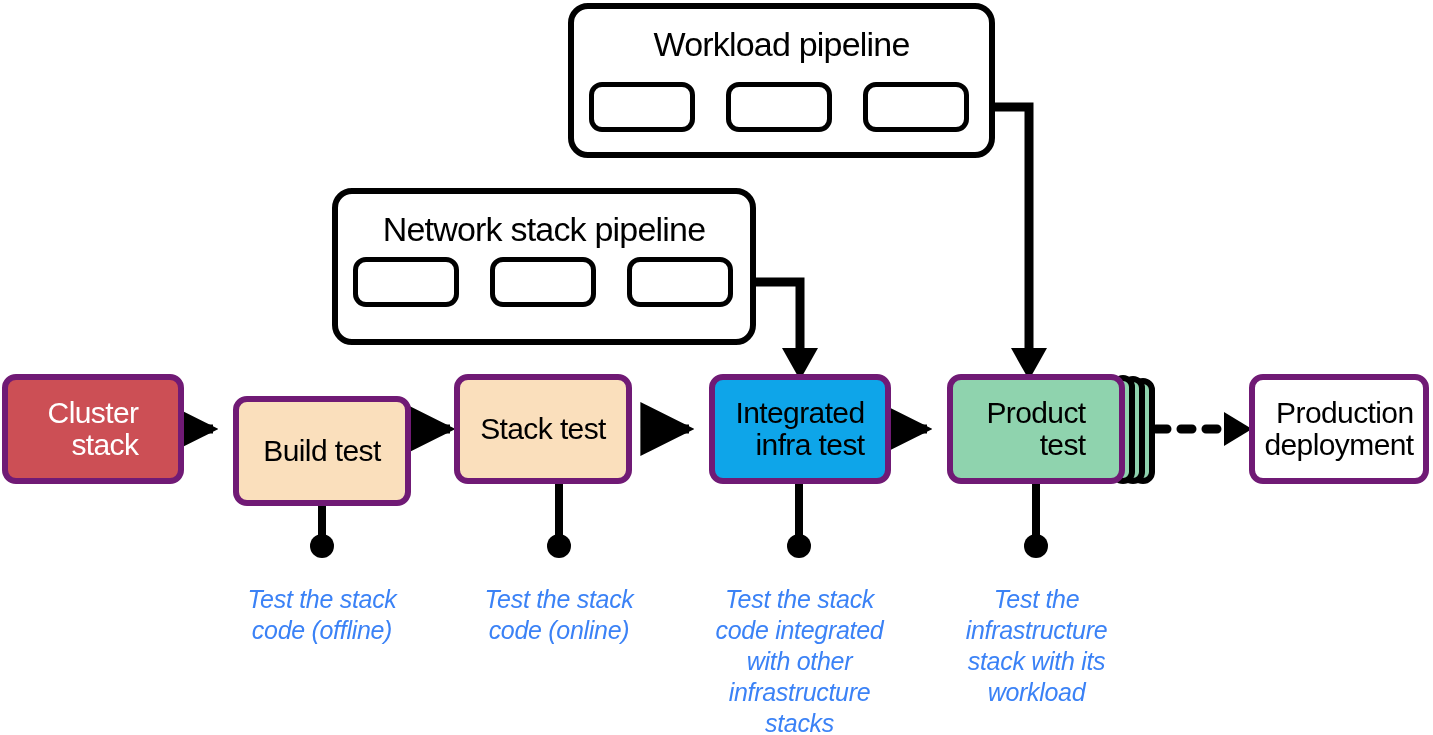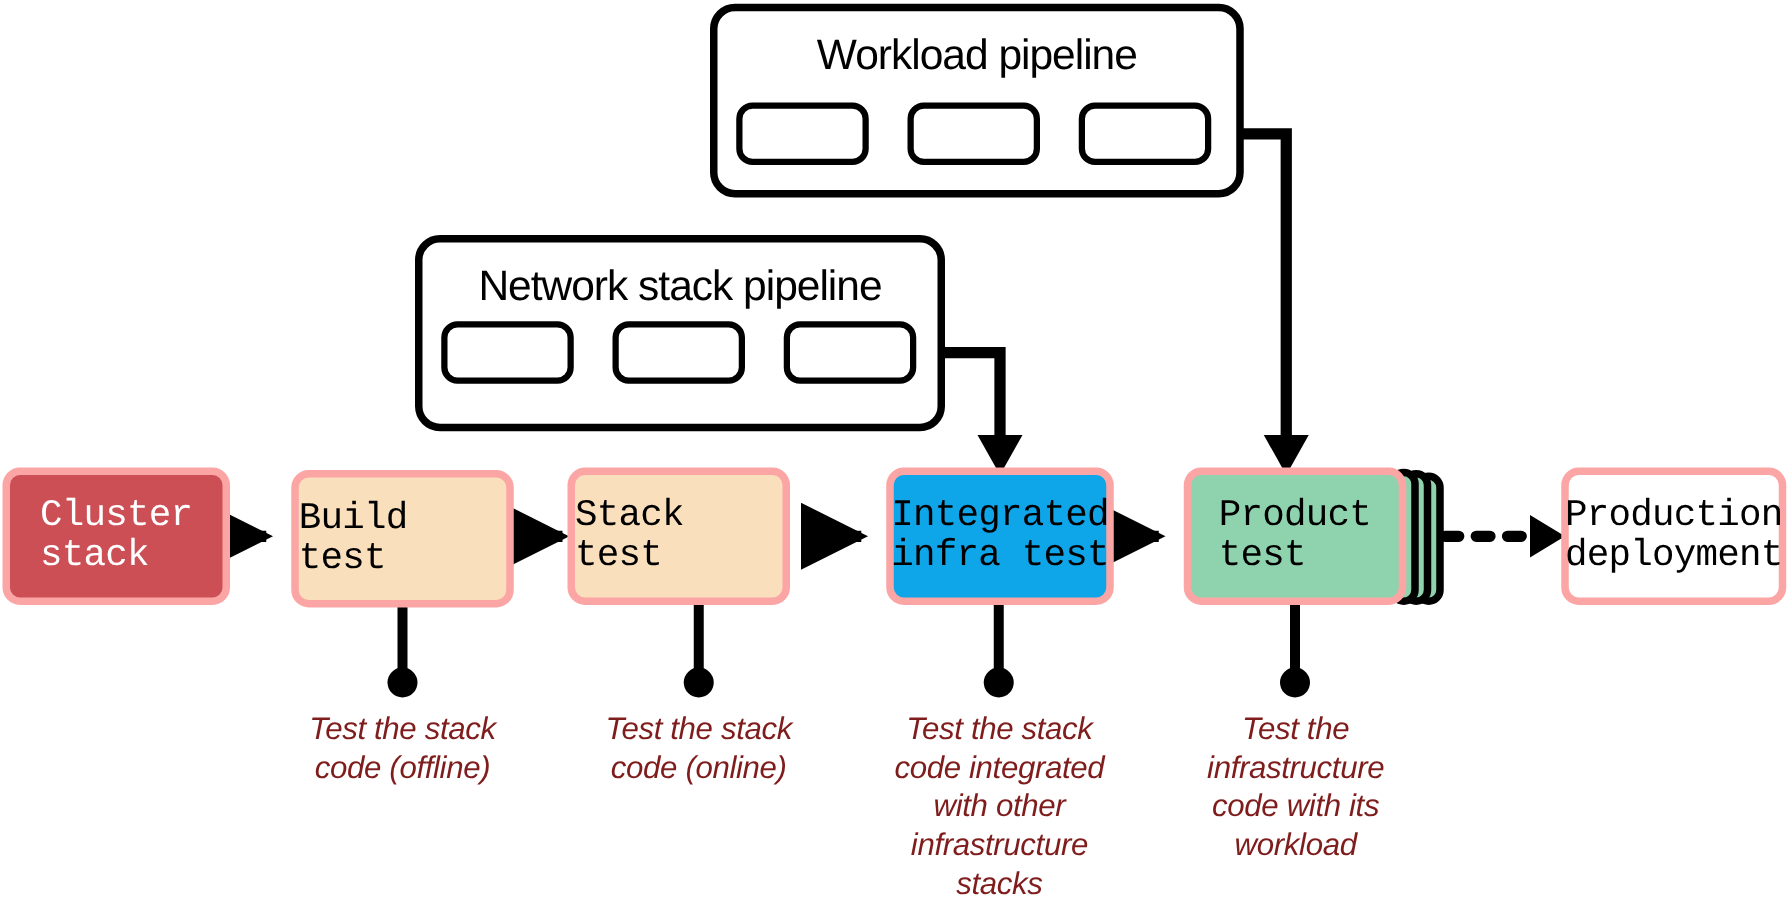--- a/index.html
+++ b/index.html
@@ -18,29 +18,29 @@
   svg#diagram {
     position: absolute;
     left: 0;
     top: 0;
     width: 1433px;
     height: 735px;
   }
   .nodebox {
     position: absolute;
     box-sizing: border-box;
-    border: 6px solid #fca5a5;
+    border: 6px solid #701a75;
     border-radius: 14px;
     display: flex;
     align-items: center;
     justify-content: center;
-    text-align: left;
+    text-align: right;
     line-height: 1.08;
     font-size: 30px;
-    font-family: Liberation Mono, monospace;
+    font-family: Liberation Sans, sans-serif;
     letter-spacing: -0.6px;
     z-index: 5;
   }
   .nodebox span { display: block; white-space: pre-line; }
 
   .pipebox {
     position: absolute;
     box-sizing: border-box;
     border: 6px solid #000000;
     border-radius: 20px;
@@ -62,24 +62,25 @@
     border: 5px solid #000000;
     border-radius: 13px;
     background: #ffffff;
   }
   .caption {
     position: absolute;
     text-align: center;
     font-style: italic;
     font-size: 25px;
     line-height: 1.24;
-    color: #7f1d1d;
+    color: #3b82f6;
     font-family: "Liberation Sans", "DejaVu Sans", sans-serif;
     white-space: pre-line;
     letter-spacing: -0.3px;
+    margin-top: 16px;
   }
   .stacklayer {
     position: absolute;
     box-sizing: border-box;
     border: 6px solid #000000;
     border-radius: 14px;
     z-index: 3;
   }
 </style>
 </head>
@@ -159,21 +160,21 @@
 
   <div class="stacklayer" style="left:1131px; top:378px; width:24px; height:106px; background:#8FD3AE;"></div>
   <div class="stacklayer" style="left:1121px; top:376px; width:24px; height:108px; background:#8FD3AE;"></div>
   <div class="stacklayer" style="left:1111px; top:375px; width:24px; height:109px; background:#8FD3AE;"></div>
 
   <div class="nodebox" style="left:2px; top:374px; width:182px; height:110px; background:#CC4F55; color:#FFFFFF;">
     <span>Cluster
 stack</span>
   </div>
 
-  <div class="nodebox" style="left:233px; top:376px; width:178px; height:110px; background:#FADFBC; color:#000000;">
+  <div class="nodebox" style="left:233px; top:396px; width:178px; height:110px; background:#FADFBC; color:#000000;">
     <span>Build test</span>
   </div>
 
   <div class="nodebox" style="left:454px; top:374px; width:178px; height:110px; background:#FADFBC; color:#000000;">
     <span>Stack test</span>
   </div>
 
   <div class="nodebox" style="left:709px; top:374px; width:182px; height:110px; background:#0ea5e9; color:#000000;">
     <span>Integrated
 infra test</span>
@@ -210,16 +211,16 @@
 code (online)</div>
 
   <div class="caption" style="left:697px; top:568px; width:205px;">Test the stack
 code integrated
 with other
 infrastructure
 stacks</div>
 
   <div class="caption" style="left:944px; top:568px; width:185px;">Test the
 infrastructure
-code with its
+stack with its
 workload</div>
 
 </div>
 
 </body></html>

